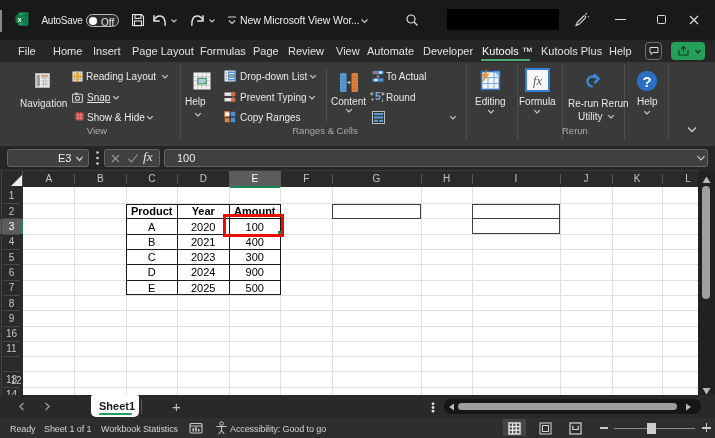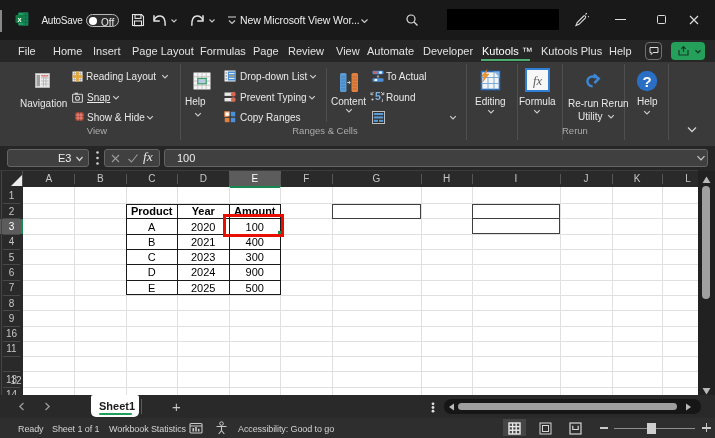--- a/index.html
+++ b/index.html
@@ -3,21 +3,21 @@
 <meta charset="utf-8">
 <style>
   * { margin:0; padding:0; box-sizing:border-box; }
   html,body { width:715px; height:438px; overflow:hidden; background:#191919;
     font-family:"Liberation Sans", sans-serif; }
   .abs { position:absolute; }
   #app { position:relative; width:715px; height:438px; font-size:11px; color:#e8e8e8; }
   .ctr { display:flex; align-items:center; justify-content:center; }
   svg { display:block; }
   .mi { font-size:11px; color:#e2e2e2; top:45px; }
-  .st { font-size:9px; color:#d2d2d2; top:423.5px; letter-spacing:-0.1px;margin-left:8px; }
+  .st { font-size:9px; color:#d2d2d2; top:423.5px; letter-spacing:-0.1px; }
 </style>
 </head>
 <body>
 <div id="app">
 
   <div class="abs" id="titlebar" style="left:0;top:0;width:715px;height:40px;background:#191919;"></div>
   <div class="abs" style="left:0;top:10px;width:1.5px;height:22px;background:#888;"></div>
 
   <svg class="abs" style="left:15px;top:12px;" width="14" height="14" viewBox="0 0 14 14">
     <rect x="3.2" y="0.5" width="10" height="13" rx="1" fill="#1d9f63"></rect>

